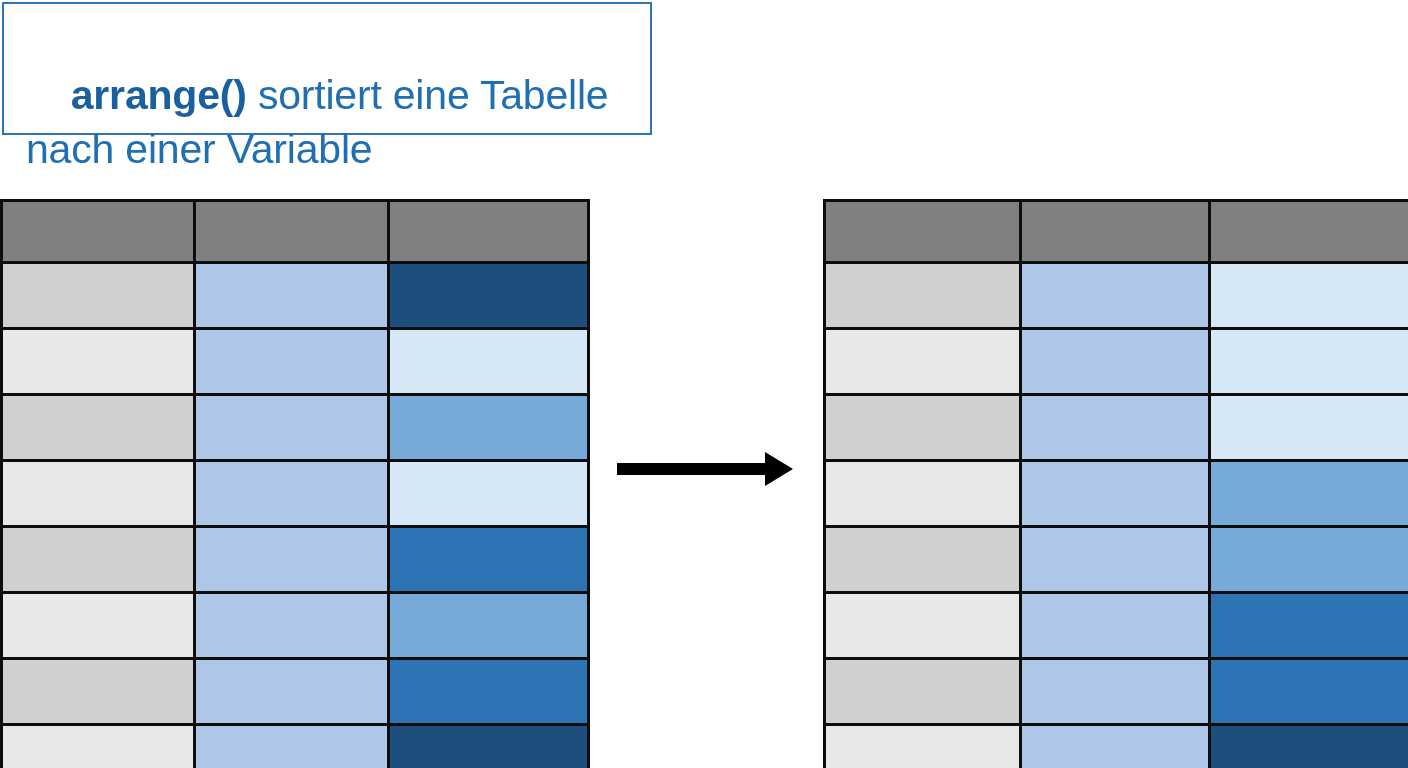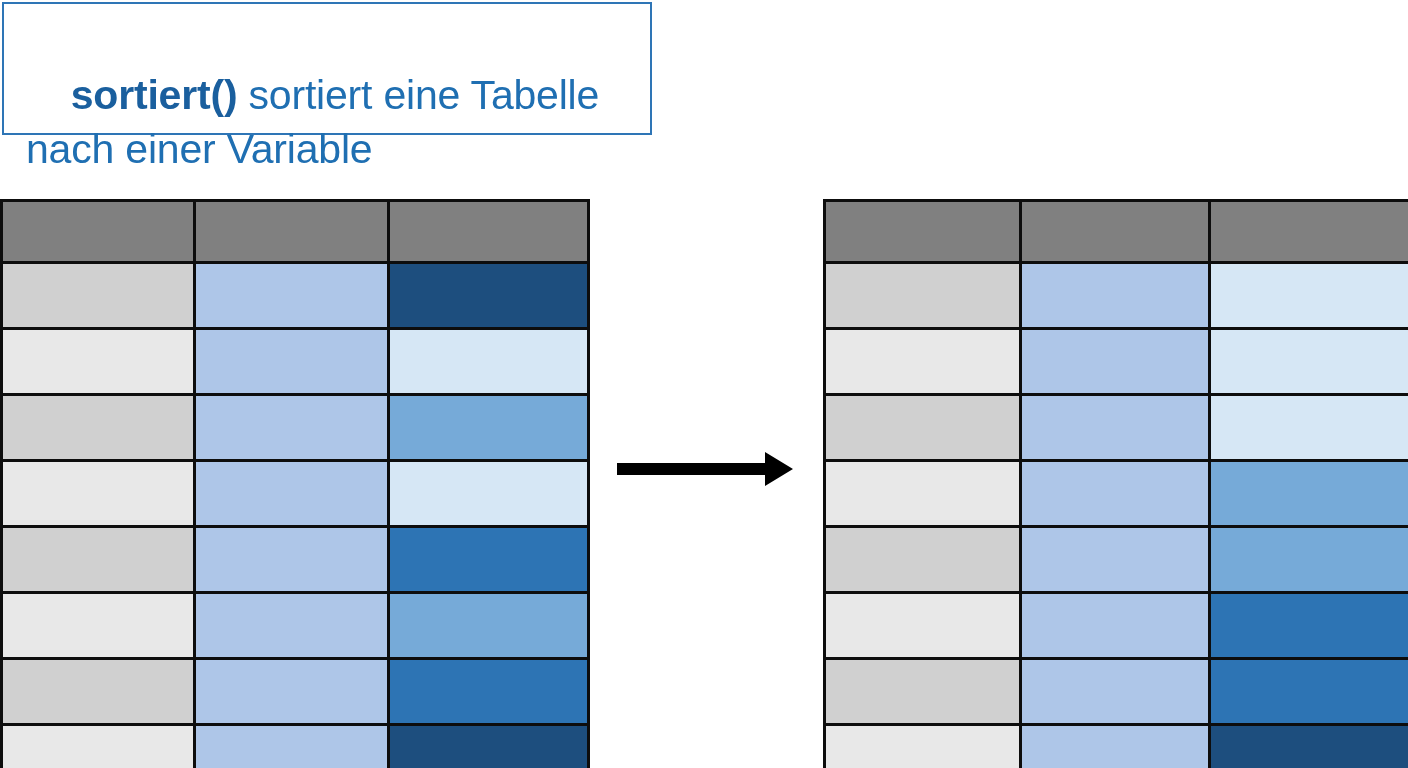--- a/index.html
+++ b/index.html
@@ -94,21 +94,21 @@
     height: 34px;
   }
 
   .noselect { user-select: none; }
 </style>
 </head>
 <body>
 
 <div id="title-box">
   <div id="title-text" class="noselect">
-    <span class="fn">sortiert()</span><span> sortiert eine Tabelle nach einer Variable</span>
+    <span class="fn">arrange()</span><span> sortiert eine Tabelle nach einer Variable</span>
   </div>
 </div>
 
 <div class="table" id="table-left">
     <div class="row header">
       <div class="cell c1" style="background: rgb(128, 128, 128);"></div>
       <div class="cell c2" style="background: rgb(128, 128, 128);"></div>
       <div class="cell c3" style="background: rgb(128, 128, 128);"></div>
     </div>
     <div class="row data">

